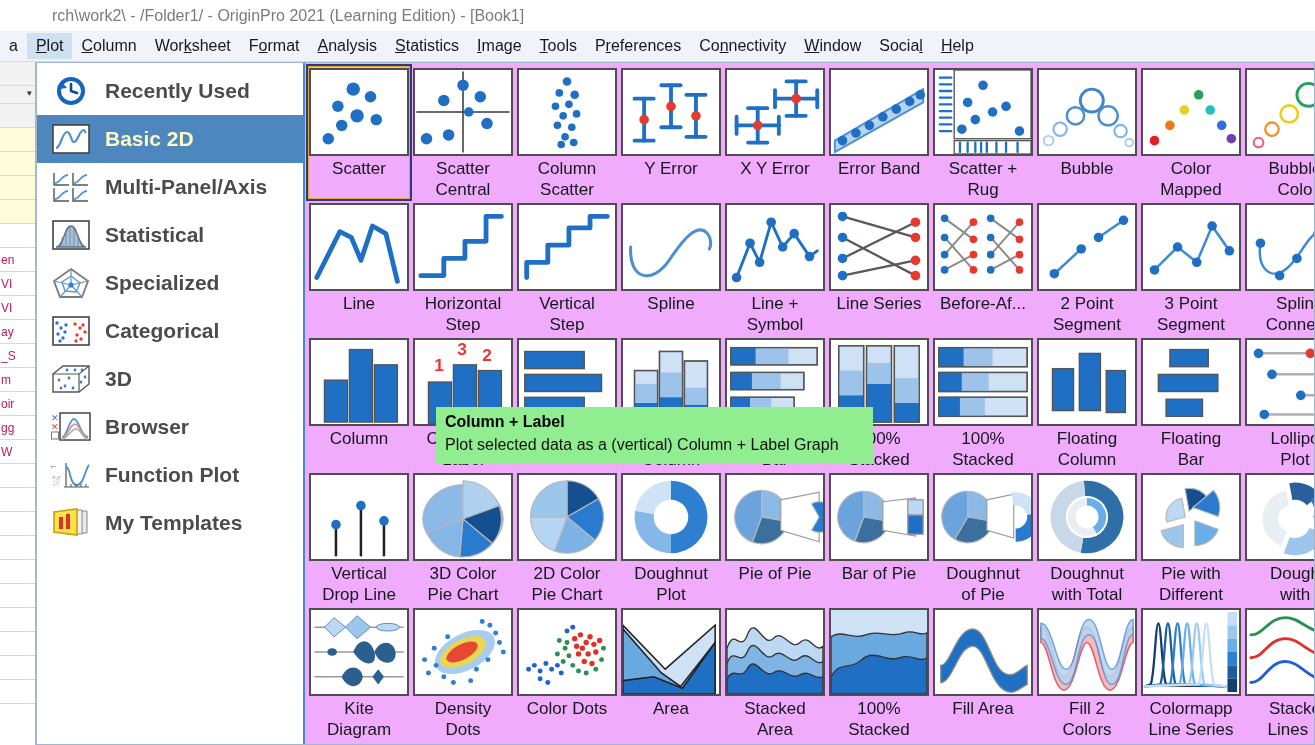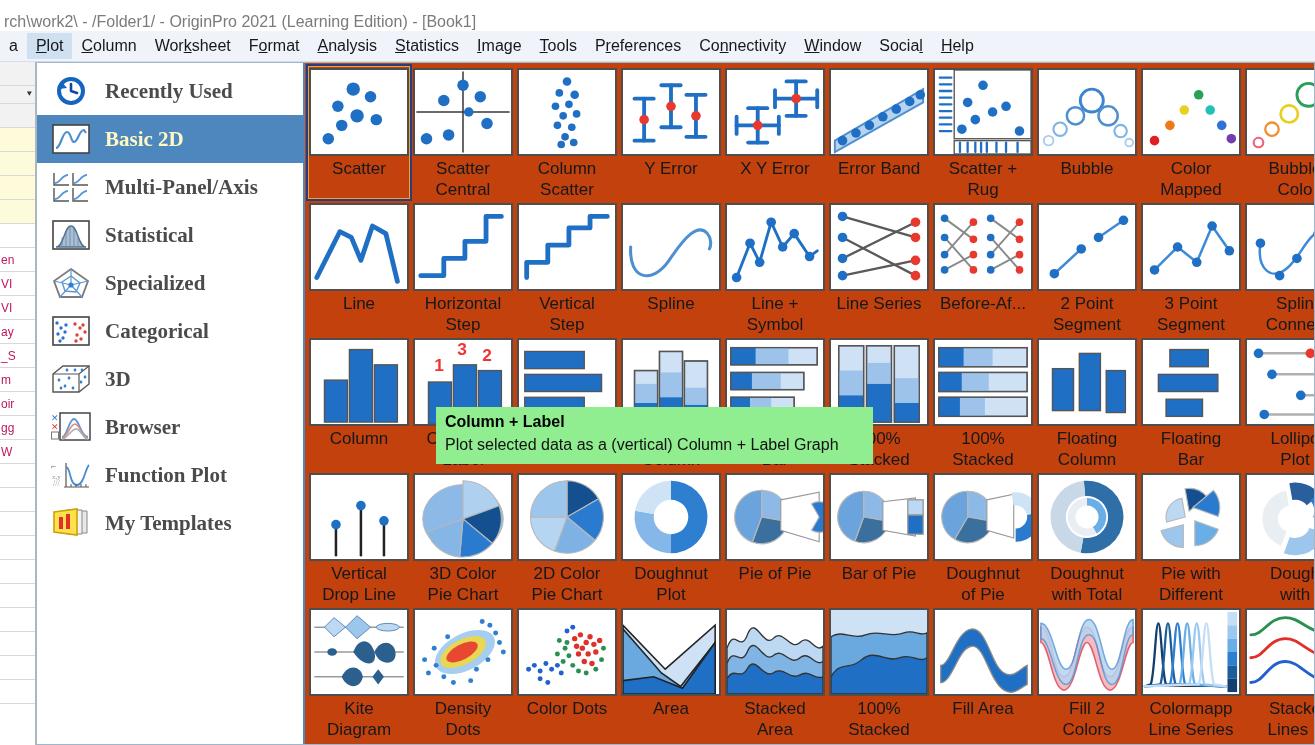--- a/index.html
+++ b/index.html
@@ -8,21 +8,21 @@
     width:1315px; height:745px; overflow:hidden;
     font-family:"Liberation Sans", sans-serif;
     background:#ffffff;
     position:relative;
   }
 
   
   #titlebar{
     position:absolute; left:0; top:0; width:1171px; height:31px;
     background:#ffffff;
-    display:flex; align-items:flex-end;
+    display:flex; align-items:center;padding-left:48px;
   }
   #titlebar .ttl{
     font-size:16px; color:#7b7b7b; padding-left:4px; white-space:nowrap;
     font-family:"Liberation Sans", sans-serif;
   }
 
   
   #menubar{
     position:absolute; left:0; top:31px; width:1315px; height:31px;
     background:#f0f3f9;
@@ -71,28 +71,28 @@
     cursor:default;
   }
   .side-item.selected{ background:#4e87bd; }
   .side-ico{
     width:40px; height:34px; flex:0 0 40px; margin-right:14px;
     position:relative; display:flex; align-items:center; justify-content:center;
   }
   .side-ico svg{ display:block; }
   .side-label{
     font-size:21px; font-weight:bold; color:#4b4b4b;
-    font-family:Liberation Serif, serif; white-space:nowrap;
+    font-family:Liberation Sans, sans-serif; white-space:nowrap;
   }
   .side-item.selected .side-label{ color:#fef9c3; }
 
   
   #gallery{
     flex:1; height:100%; position:relative; overflow:hidden;
-    padding:2px 0 8px 2px; background:#c2410c;
+    padding:2px 0 8px 2px; background:#f0abfc;
   }
   .grid{
     display:grid;
     grid-template-columns:repeat(10, 104px);
     grid-auto-rows:135px;
     column-gap:0px; row-gap:0px;
   }
   .cell{
     width:104px; height:135px; display:flex; flex-direction:column;
     align-items:center; padding-top:3px; position:relative;

